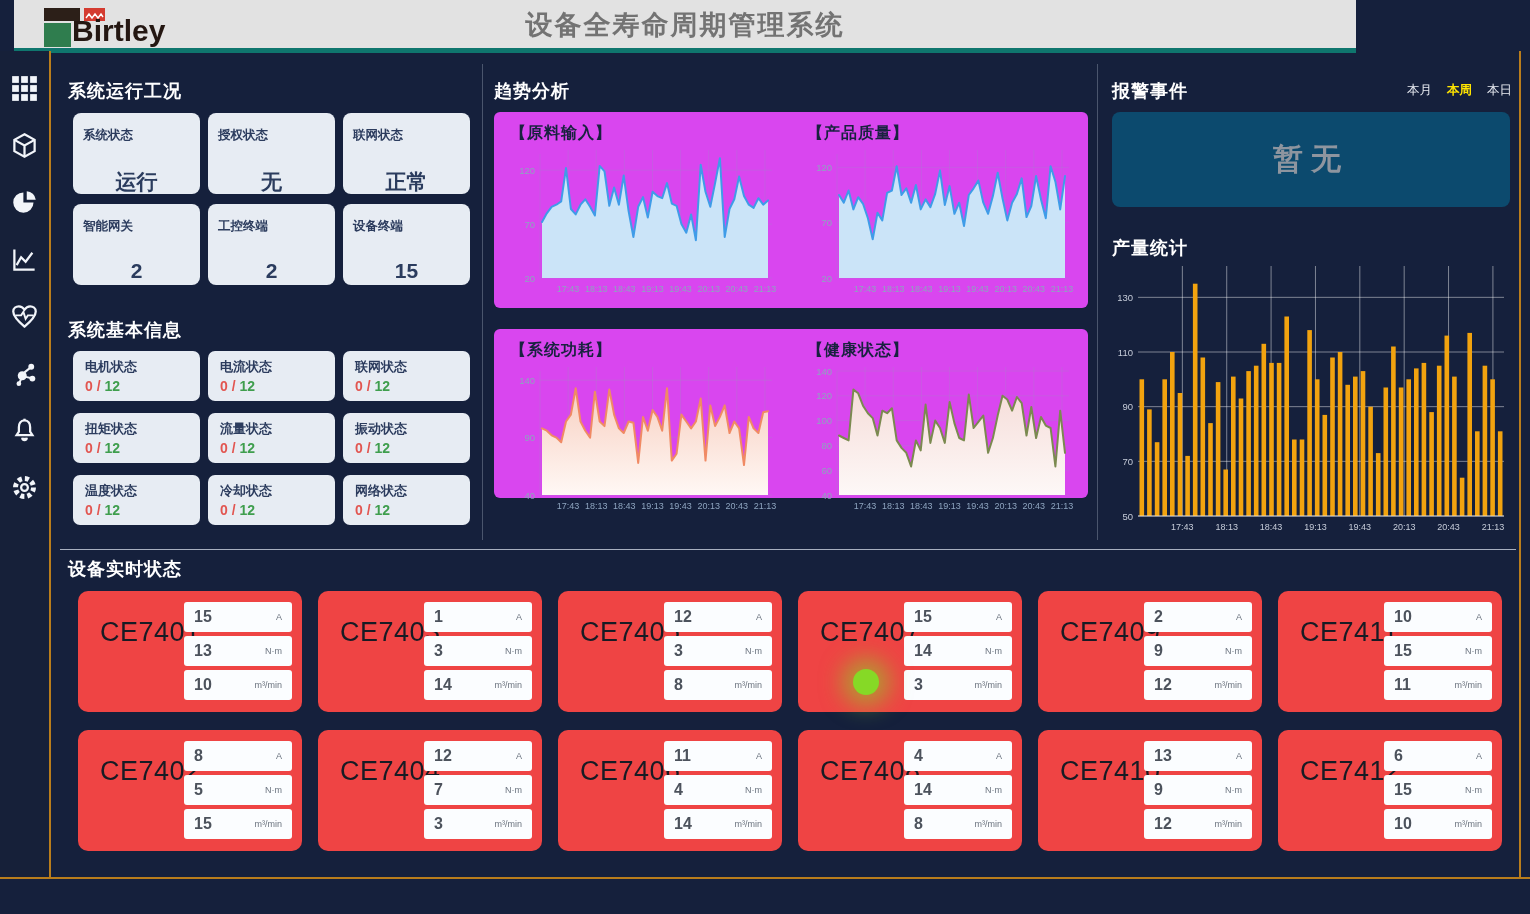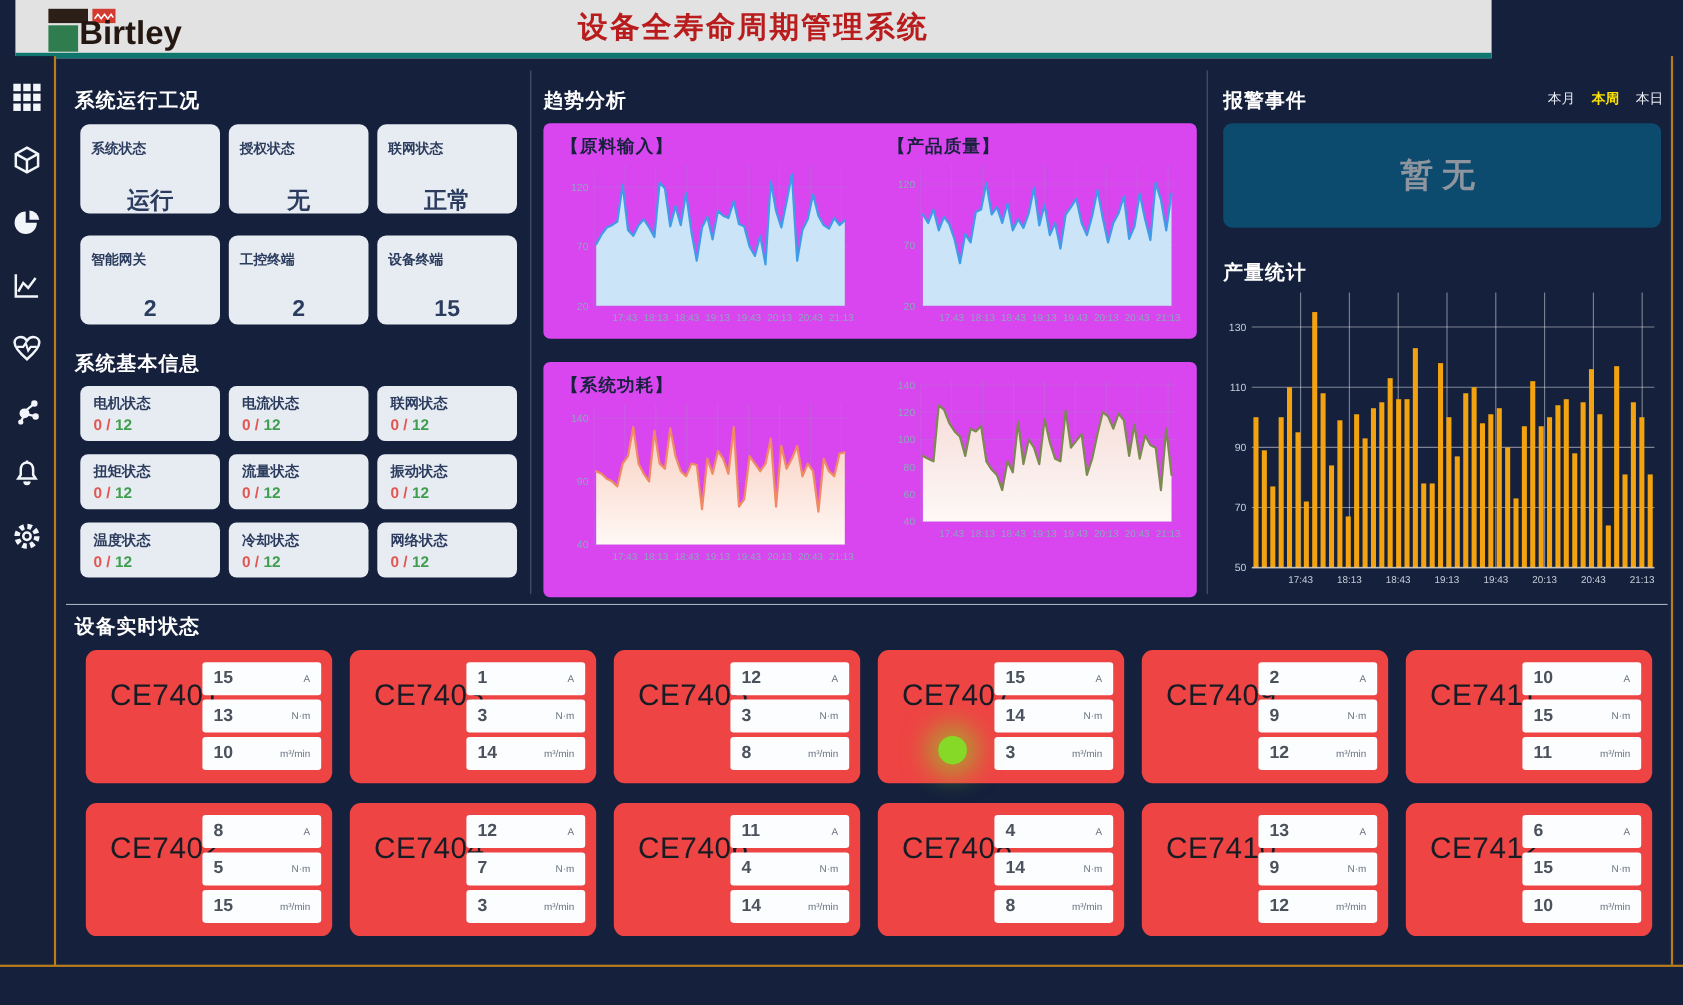--- a/index.html
+++ b/index.html
@@ -3,55 +3,55 @@
 <meta charset="utf-8">
 <style>
   html,body{margin:0;padding:0}
   body{width:1530px;height:914px;position:relative;background:#15203c;
        font-family:"Liberation Sans","DejaVu Sans",sans-serif;overflow:hidden}
 
   
   .header{position:absolute;left:14px;top:0;width:1342px;height:48px;background:#e2e2e2;
           border-bottom:5px solid #0f766e}
   .page-title{position:absolute;left:0;right:0;top:0;height:48px;line-height:50px;
-          text-align:center;font-size:27px;font-weight:bold;color:#b91c1c;letter-spacing:2px}
+          text-align:center;font-size:27px;font-weight:bold;color:#737373;letter-spacing:2px}
   .logo{position:absolute;left:26px;top:6px;width:190px;height:40px}
   .logo .sq-dark{position:absolute;left:4px;top:2px;width:36px;height:13px;background:#2c1f18}
   .logo .sq-red{position:absolute;left:44px;top:2px;width:21px;height:13px;background:#d43b30}
   .logo .sq-green{position:absolute;left:4px;top:17px;width:27px;height:24px;background:#2f7d4e}
   .logo .logo-text{position:absolute;left:32px;top:8px;font-size:30px;font-weight:800;color:#241712}
 
   
   .sidebar{position:absolute;left:0;top:51px;width:51px;height:827px;background:#162039;
            border-right:2px solid #b97d1c;box-sizing:border-box;display:flex;flex-direction:column;
            align-items:center;padding-top:24px;gap:30px}
   .side-icon{width:27px;height:27px;cursor:pointer}
   .orange-h{position:absolute;left:0;top:877px;width:1530px;height:2px;background:#b97d1c}
   .orange-right{position:absolute;left:1519px;top:51px;width:2px;height:826px;background:#b97d1c}
 
   .sec-title{position:absolute;color:#ffffff;font-weight:bold;font-size:18px;letter-spacing:1px}
 
   
   #run-cards{position:absolute;left:73px;top:113px;display:grid;
-             grid-template-columns:repeat(3,127px);gap:20px 8px}
+             grid-template-columns:repeat(3,127px);gap:10px 8px}
   .run-card{height:81px;background:#e7ecf3;border-radius:8px;padding:9px 10px;box-sizing:border-box}
   .run-card .lbl{font-size:12.5px;font-weight:bold;color:#2c3c5e;margin-top:5px}
   .run-card .val{font-size:21px;font-weight:bold;color:#2b3c5e;text-align:center;margin-top:24px}
 
   #info-cards{position:absolute;left:73px;top:351px;display:grid;
               grid-template-columns:repeat(3,127px);gap:12px 8px}
   .info-card{height:50px;background:#e7ecf3;border-radius:7px;padding:7px 12px;box-sizing:border-box}
   .info-card .lbl{font-size:13px;font-weight:bold;color:#2c3c5e}
   .info-card .cnt{font-size:14px;font-weight:bold;margin-top:2px}
   .cnt .red{color:#e25550}.cnt .green{color:#3f9e4d}
 
   
   .trend-panel{position:absolute;left:494px;width:594px;background:#d946ef;border-radius:6px;display:flex}
   #trend-top{top:112px;height:196px}
-  #trend-bottom{top:329px;height:214px}
+  #trend-bottom{top:329px;height:169px}
   .chart-box{width:50%;padding:11px 2px 0 16px;box-sizing:border-box}
   .chart-title{font-size:16px;font-weight:bold;color:#18223f;letter-spacing:1px}
   .chart-area{width:272px;height:150px;margin-top:2px}
 
   
   .vdiv{position:absolute;top:64px;width:1px;height:476px;background:rgba(200,210,225,0.30)}
   #divider{position:absolute;left:60px;top:549px;width:1456px;height:1px;background:#a7afbf}
 
   
   #alarm-card{position:absolute;left:1112px;top:112px;width:398px;height:95px;background:#0c4a6e;
@@ -335,20 +335,21 @@
           <line x1="226.84848484848484" x2="226.84848484848484" y1="4" y2="132" stroke="rgba(150,160,185,0.25)"></line>
           <text x="226.84848484848484" y="146" font-size="9" fill="#8ea4bf" text-anchor="middle">20:43</text>
           <line x1="254.96969696969697" x2="254.96969696969697" y1="4" y2="132" stroke="rgba(150,160,185,0.25)"></line>
           <text x="254.96969696969697" y="146" font-size="9" fill="#8ea4bf" text-anchor="middle">21:13</text>
           <polygon points="32.0,132 32.0,65.4 36.8,67.7 41.6,72.3 46.4,74.6 51.2,79.2 56.0,58.5 60.9,51.6 65.7,25.2 70.5,58.5 75.3,67.7 80.1,74.6 84.9,28.7 89.7,58.5 94.5,63.1 99.3,26.4 104.1,51.6 108.9,65.4 113.7,70.0 118.6,58.5 123.4,59.7 128.2,99.9 133.0,53.9 137.8,67.7 142.6,47.0 147.4,53.9 152.2,67.7 157.0,25.2 161.8,97.6 166.6,90.7 171.4,51.6 176.3,58.5 181.1,65.4 185.9,58.5 190.7,35.6 195.5,97.6 200.3,42.4 205.1,63.1 209.9,53.9 214.7,42.4 219.5,70.0 224.3,58.5 229.1,65.4 234.0,102.1 238.8,53.9 243.6,65.4 248.4,70.0 253.2,49.3 258.0,48.2 258.0,132" fill="url(#gr2)"></polygon>
           <polyline points="32.0,65.4 36.8,67.7 41.6,72.3 46.4,74.6 51.2,79.2 56.0,58.5 60.9,51.6 65.7,25.2 70.5,58.5 75.3,67.7 80.1,74.6 84.9,28.7 89.7,58.5 94.5,63.1 99.3,26.4 104.1,51.6 108.9,65.4 113.7,70.0 118.6,58.5 123.4,59.7 128.2,99.9 133.0,53.9 137.8,67.7 142.6,47.0 147.4,53.9 152.2,67.7 157.0,25.2 161.8,97.6 166.6,90.7 171.4,51.6 176.3,58.5 181.1,65.4 185.9,58.5 190.7,35.6 195.5,97.6 200.3,42.4 205.1,63.1 209.9,53.9 214.7,42.4 219.5,70.0 224.3,58.5 229.1,65.4 234.0,102.1 238.8,53.9 243.6,65.4 248.4,70.0 253.2,49.3 258.0,48.2" fill="none" stroke="#f08a64" stroke-width="2" stroke-linejoin="round" stroke-linecap="round"></polyline>
           <line x1="30" x2="30" y1="8" y2="132" stroke="rgba(150,160,185,0.25)"></line>
         </svg></div>
   </div>
   <div class="chart-box">
+    <div class="chart-title">【健康状态】</div>
     <div class="chart-area" id="chart-3"><svg width="272" height="150">
           <defs>
             <linearGradient id="gr3" x1="0" y1="0" x2="0" y2="1">
           <stop offset="0%" stop-color="#f6ddd9"></stop>
           <stop offset="100%" stop-color="#fdf8f7"></stop>
             </linearGradient>
           </defs>
           <line x1="30" x2="262" y1="132" y2="132" stroke="rgba(150,160,185,0.22)" stroke-width="1"></line>
           <text x="25" y="135.5" font-size="9.5" fill="#8ea4bf" text-anchor="end">40</text>
           <line x1="30" x2="262" y1="107.2" y2="107.2" stroke="rgba(150,160,185,0.22)" stroke-width="1"></line>

